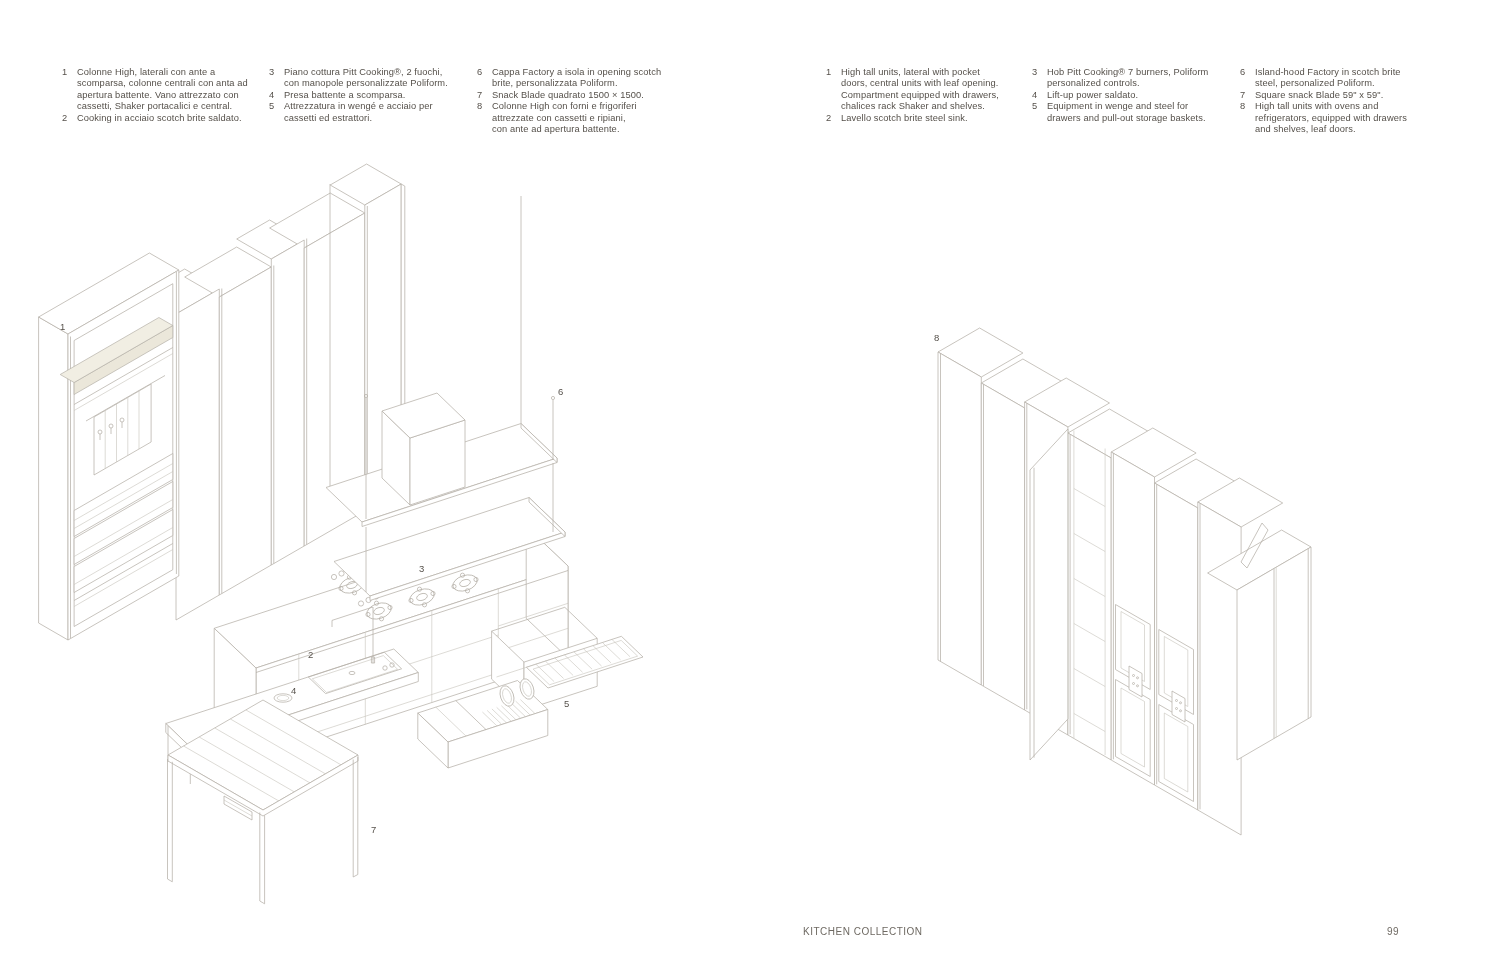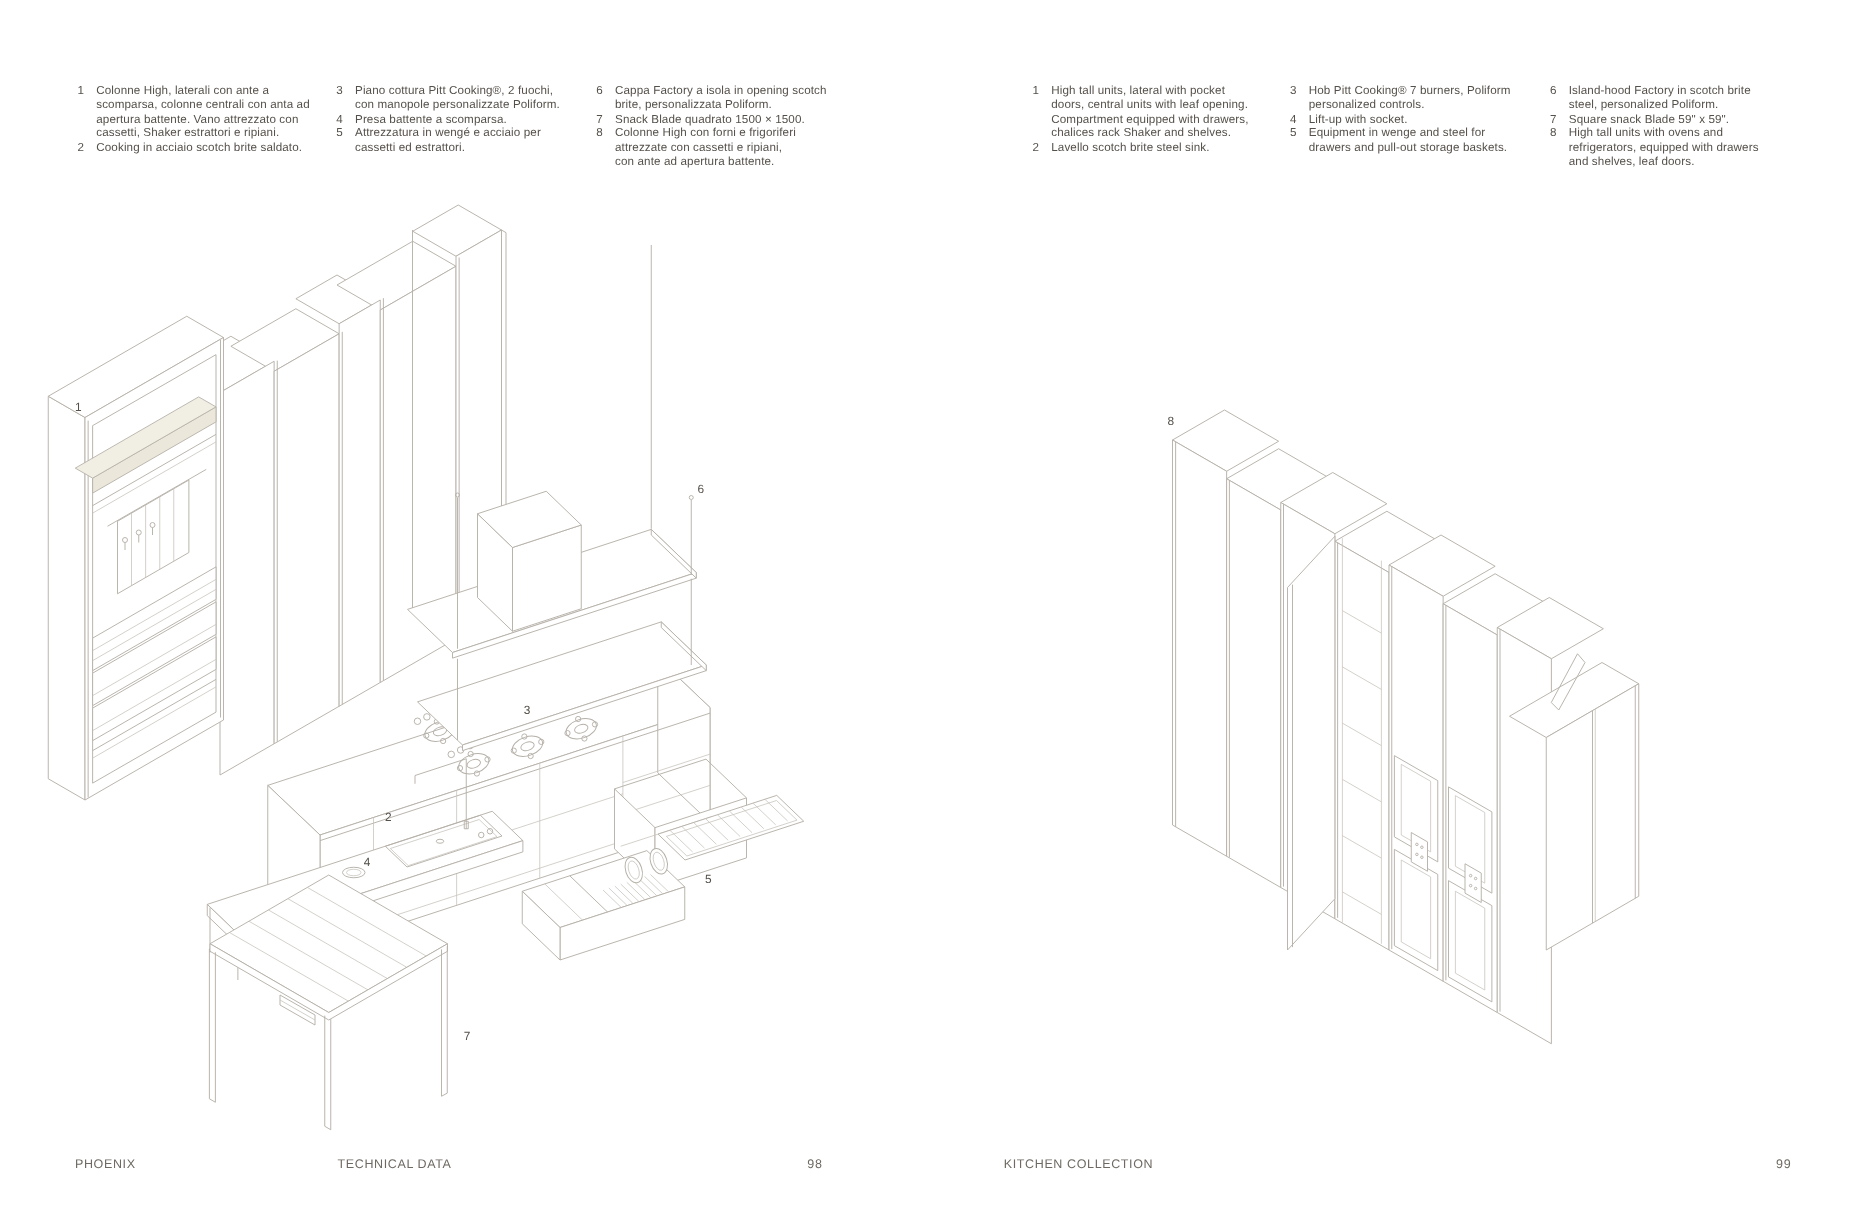--- a/index.html
+++ b/index.html
@@ -11,41 +11,41 @@
   .spec-col{position:absolute;top:67px;width:205px;}
   .spec-item{display:grid;grid-template-columns:15px 1fr;margin:0 0 0 0;}
   .spec-num{font-size:9.3px;line-height:11.4px;}
   .spec-text{font-size:9.3px;line-height:11.4px;white-space:pre-line;letter-spacing:.1px;}
   .footer-row{position:absolute;top:926px;left:0;width:742px;height:14px;font-size:10px;
               letter-spacing:.5px;color:#6e6962;}
   .footer-brand{position:absolute;left:60px;top:0;}
   .footer-section{position:absolute;left:270px;top:0;}
   .footer-page{position:absolute;top:0;text-align:right;}
   #page-left .footer-page{left:610px;width:48px;}
-  #page-right .footer-page{left:644px;width:46px;}
+  #page-right .footer-page{left:610px;width:46px;}
   .callout{position:absolute;font-size:9.5px;color:#55504a;line-height:10px;}
   svg{position:absolute;left:0;top:0;}
   .ln{stroke:#b5b0a8;stroke-width:.75;fill:none;}
   .f{stroke:#b5b0a8;stroke-width:.75;fill:#ffffff;}
   .tx{stroke:#c6c2ba;stroke-width:.6;fill:none;}
   .beige{stroke:#b5b0a8;stroke-width:.7;fill:#ebe7da;}
   .beige2{stroke:#b5b0a8;stroke-width:.7;fill:#f1eee3;}
 </style>
 </head>
 <body>
 
 <div class="page" id="page-left">
 
   <div class="spec-col" style="left:62px;">
     <div class="spec-item">
       <span class="spec-num">1</span>
       <span class="spec-text">Colonne High, laterali con ante a
 scomparsa, colonne centrali con anta ad
 apertura battente. Vano attrezzato con
-cassetti, Shaker estrattori e ripiani.</span>
+cassetti, Shaker portacalici e central.</span>
     </div>
     <div class="spec-item">
       <span class="spec-num">2</span>
       <span class="spec-text">Cooking in acciaio scotch brite saldato.</span>
     </div>
   </div>
   <div class="spec-col" style="left:269px;">
     <div class="spec-item">
       <span class="spec-num">3</span>
       <span class="spec-text">Piano cottura Pitt Cooking®, 2 fuochi,
@@ -262,25 +262,20 @@
   </svg>
 
   <span class="callout" style="left:60px;top:322px;">1</span>
   <span class="callout" style="left:308px;top:650px;">2</span>
   <span class="callout" style="left:419px;top:564px;">3</span>
   <span class="callout" style="left:291px;top:686px;">4</span>
   <span class="callout" style="left:564px;top:699px;">5</span>
   <span class="callout" style="left:558px;top:387px;">6</span>
   <span class="callout" style="left:371px;top:825px;">7</span>
 
-  <div class="footer-row">
-    <span class="footer-brand">PHOENIX</span>
-    <span class="footer-section">TECHNICAL DATA</span>
-    <span class="footer-page">98</span>
-  </div>
 </div>
 
 <div class="page" id="page-right">
 
   <div class="spec-col" style="left:83px;">
     <div class="spec-item">
       <span class="spec-num">1</span>
       <span class="spec-text">High tall units, lateral with pocket
 doors, central units with leaf opening.
 Compartment equipped with drawers,
@@ -292,21 +287,21 @@
     </div>
   </div>
   <div class="spec-col" style="left:289px;">
     <div class="spec-item">
       <span class="spec-num">3</span>
       <span class="spec-text">Hob Pitt Cooking® 7 burners, Poliform
 personalized controls.</span>
     </div>
     <div class="spec-item">
       <span class="spec-num">4</span>
-      <span class="spec-text">Lift-up with socket.</span>
+      <span class="spec-text">Lift-up power saldato.</span>
     </div>
     <div class="spec-item">
       <span class="spec-num">5</span>
       <span class="spec-text">Equipment in wenge and steel for
 drawers and pull-out storage baskets.</span>
     </div>
   </div>
   <div class="spec-col" style="left:497px;">
     <div class="spec-item">
       <span class="spec-num">6</span>

